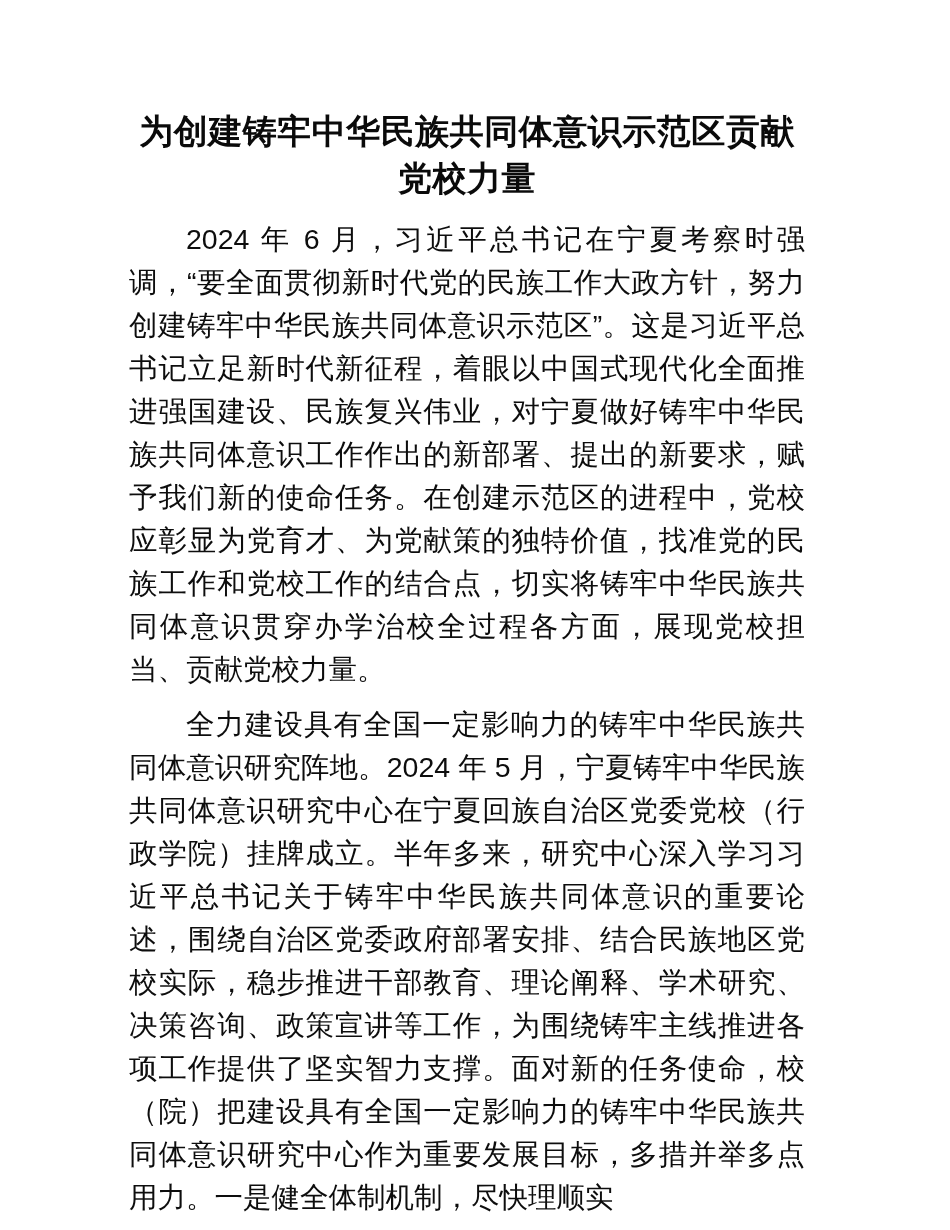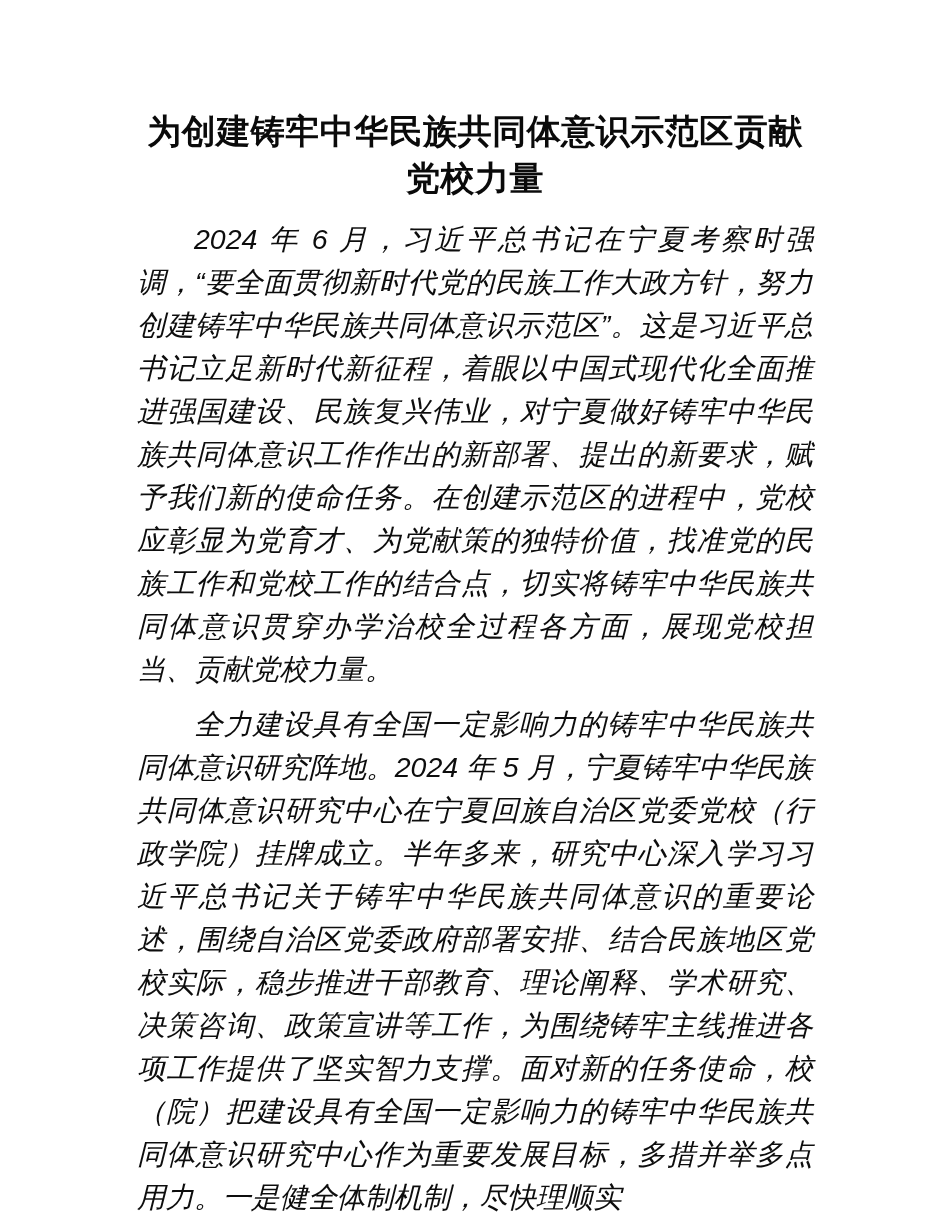--- a/index.html
+++ b/index.html
@@ -19,21 +19,21 @@
   .page {
     position: relative;
     width: 950px;
     height: 1230px;
     background: #ffffff;
     box-sizing: border-box;
   }
 
   .content {
     position: absolute;
-    left: 137px;
+    left: 129px;
     top: 108px;
     width: 676px;
   }
 
   .doc-title {
     font-size: 34px;
     line-height: 47px;
     font-weight: 700;
     text-align: center;
     letter-spacing: 0.5px;
@@ -45,21 +45,20 @@
     font-size: 28.5px;
     line-height: 43px;
     text-align: justify;
     text-align-last: left;
     text-justify: inter-character;
     text-indent: 57px;
     margin: 0;
     color: #0d0d0d;
     letter-spacing: 0px;
     word-break: break-all;
-    font-style: italic;
   }
 
   .para + .para {
     margin-top: 12px;
   }
 
   
   #para-1 { margin-top: 6px; }
 </style>
 </head>

